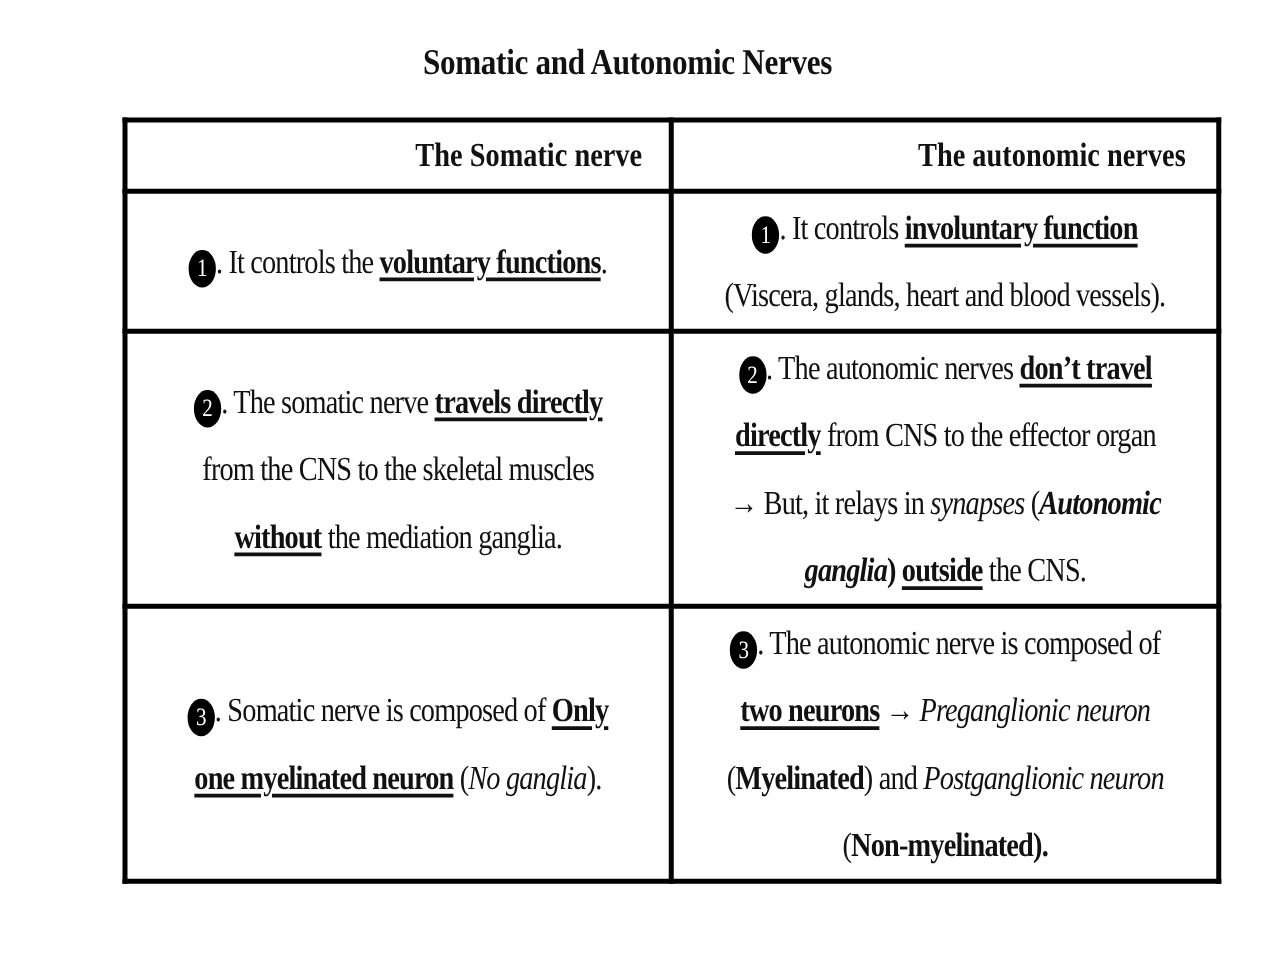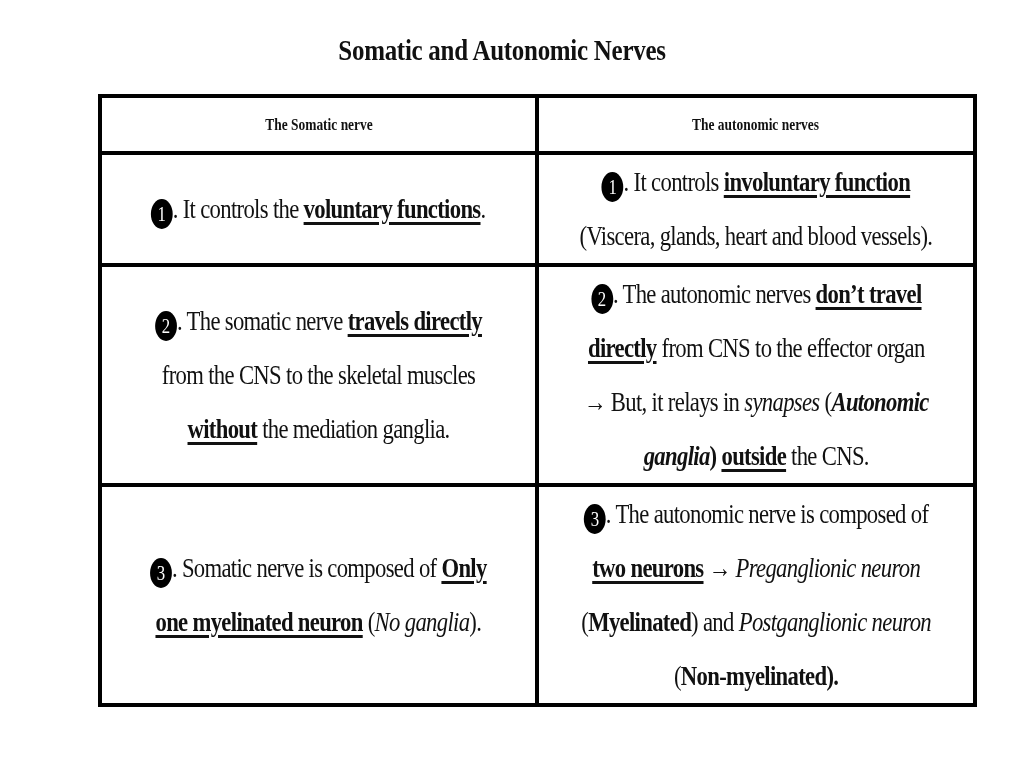--- a/index.html
+++ b/index.html
@@ -36,23 +36,24 @@
       table-layout: fixed;
       border: 4px solid #000;
     }
     table.cmp td, table.cmp th {
       border: 4px solid #000;
       text-align: center;
       vertical-align: middle;
       padding: 0 4px;
     }
     table.cmp th {
-      font-size: 16px;
+      font-size: 27px;
       font-weight: bold;
       height: 53px;
+      text-align: right;
     }
     .hdr-txt {
       display: inline-block;
       transform: scaleX(0.84);
     }
     .row1 td { height: 106px; text-decoration: underline; }
     .row2 td { height: 213px; font-family: Liberation Serif, serif; }
     .row3 td { height: 214px; }
     .cell {
       font-size: 27px;

